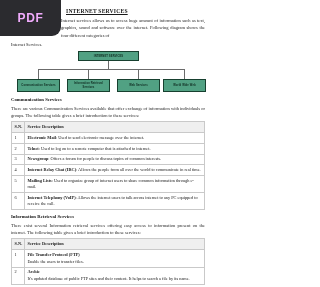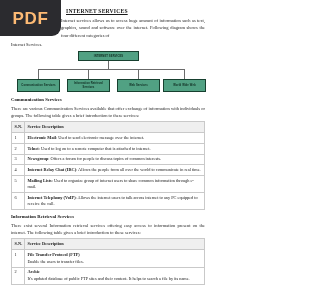--- a/index.html
+++ b/index.html
@@ -33,24 +33,24 @@
     width: 61px;
     height: 36px;
     background: #2b2b2f;
     border-bottom-right-radius: 9px;
     display: flex;
     align-items: center;
     justify-content: center;
     z-index: 50;
   }
   .pdf-badge-text {
-    color: #fdba74;
+    color: #f0abfc;
     font-family: "Liberation Sans", sans-serif;
     font-weight: bold;
-    font-size: 17px;
+    font-size: 12px;
     letter-spacing: 0.6px;
     line-height: 1;
   }
 
   
   .doc-title {
     font-family: "Liberation Serif", serif;
     font-weight: bold;
     font-size: 5.6px;
     text-decoration: underline;

